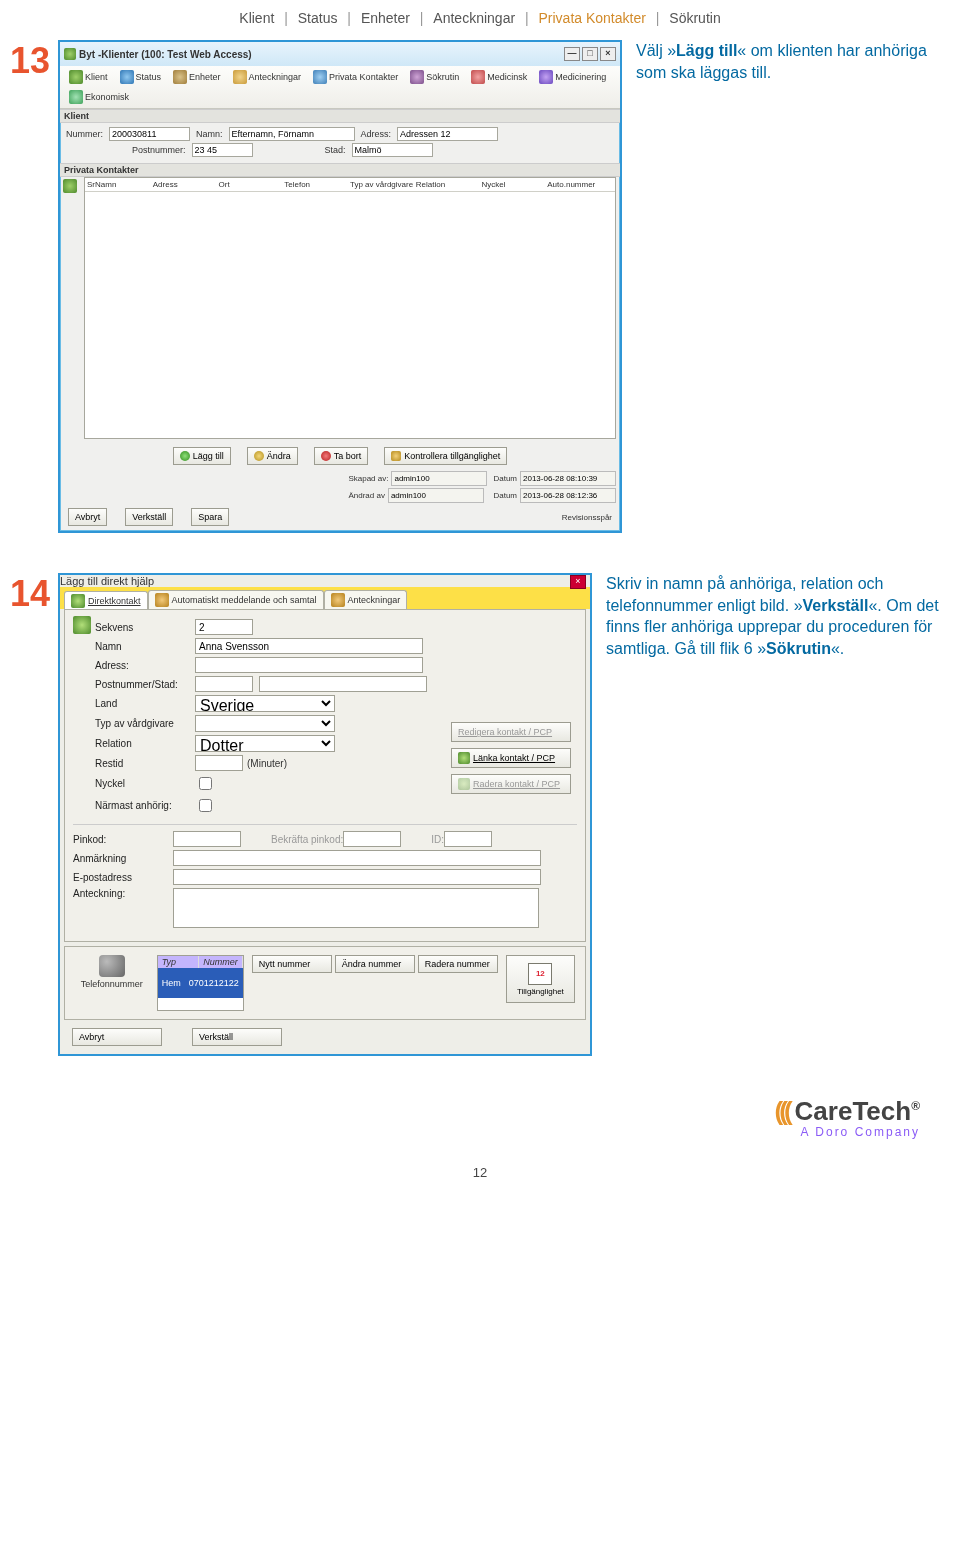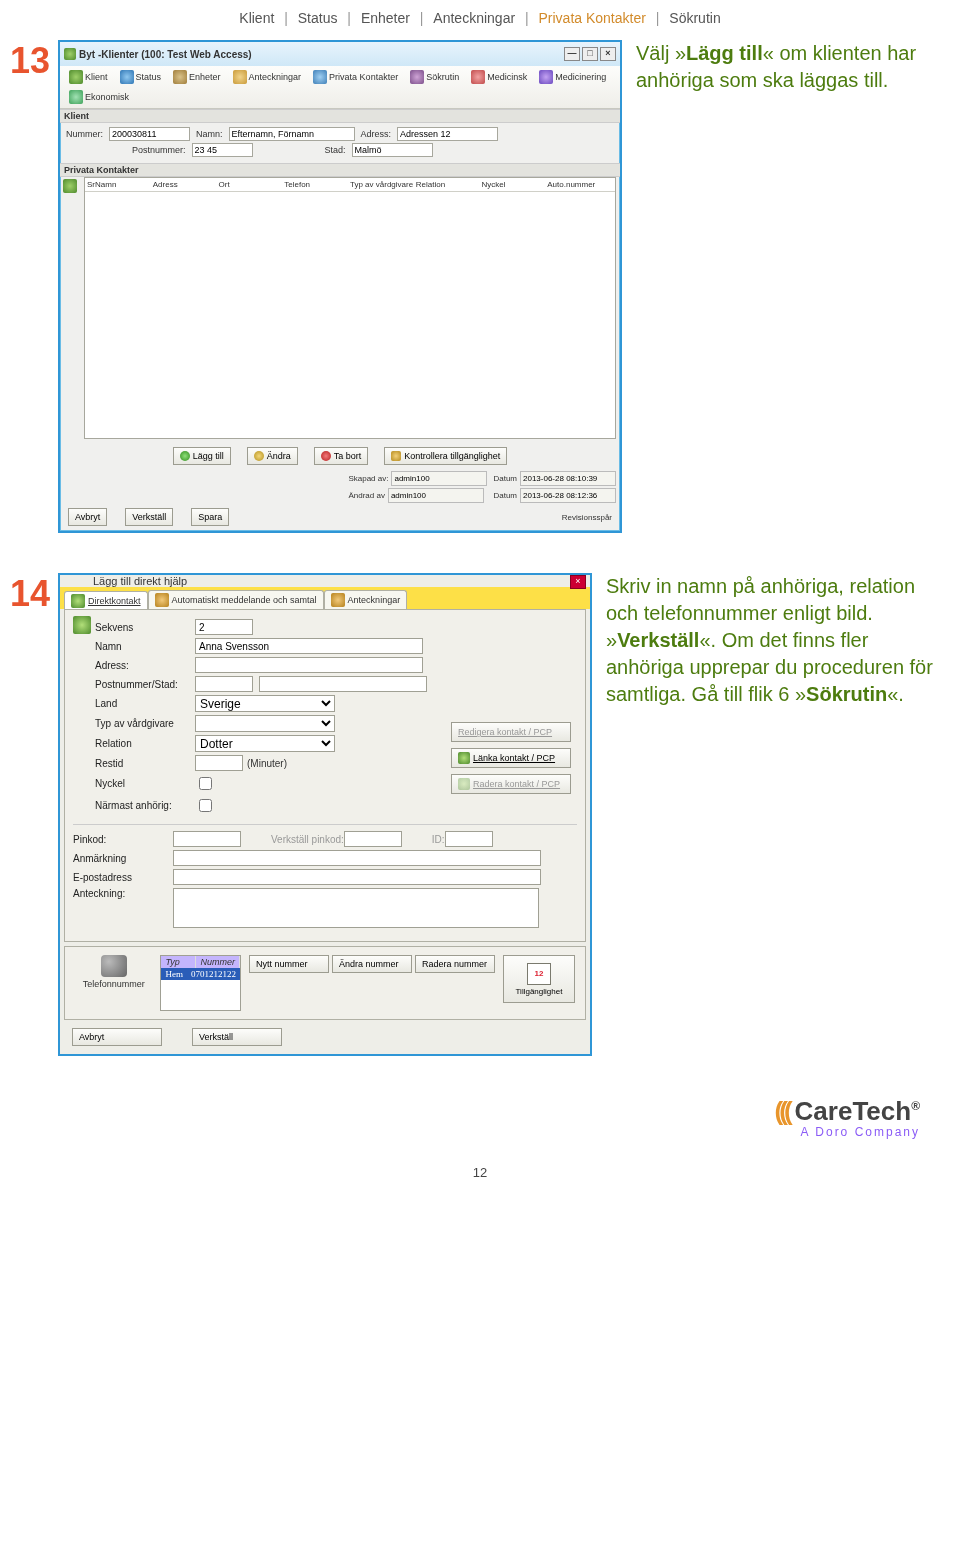--- a/index.html
+++ b/index.html
@@ -33,23 +33,23 @@
   }
   .step-row {
     display: flex;
     align-items: flex-start;
     margin: 10px 10px 40px 10px;
   }
   .step-row .shot-col { flex: 0 0 auto; margin-left: 8px; }
   .step-row .expl {
     flex: 1 1 auto;
     margin-left: 14px;
-    font-size: 20px;
+    font-size: 16px;
     line-height: 1.35;
-    color: #4d7c0f;
+    color: #0369a1;
   }
   .expl b { font-weight: bold; }
 
   
   .win {
     border: 2px solid #2f96d6;
     background: #f0f0ee;
     box-shadow: 0 0 0 1px #6abce6 inset;
   }
   .win .titlebar {
@@ -186,21 +186,21 @@
     margin:0 4px 4px; padding:6px 8px 10px;
     font-size:10px;
   }
   .fld-row { display:flex; align-items:center; margin:3px 0; }
   .fld-row .flbl { width:100px; color:#222; }
   .fld-row input[type=text] {
     height:14px; font-size:10px; border:1px solid #a0a094; background:#fff;
     padding:0 3px;
   }
   .fld-row select {
-    height:17px; font-size:12px; border:1px solid #a0a094; background:#fff;
+    height:17px; font-size:16px; border:1px solid #a0a094; background:#fff;text-decoration:underline;
   }
   .fld-row input[type=checkbox]{ }
 
   .side-btns {
     display:flex; flex-direction:column; gap:6px;
     position:absolute; right:14px;
   }
   .side-btns button { width:120px; height:20px; justify-content:flex-start; }
   .pcp-wrap { position:relative; }
   .grey { color:#999; }
@@ -216,21 +216,21 @@
     border-radius:4px;
   }
   .phone-list {
     flex:1;
     border:1px solid #a0a094; height:54px; background:#fff;
     font-size:9px;
   }
   .phone-list .hdr { display:flex; background:#c4b5fd; font-style:italic; }
   .phone-list .hdr span { flex:1; padding:1px 4px; border-right:1px solid #ddd; }
   .phone-list .row { display:flex; background:#2a5db8; color:#fff; }
-  .phone-list .row span { flex:1; padding:1px 4px;font-family:Liberation Serif, serif; }
+  .phone-list .row span { flex:1; padding:10px 4px; }
   .phone-btns { display:flex; flex-direction:row; gap:3px; }
   .phone-btns button { width:80px; }
 
   .avail-btn {
     width:74px; height:48px;
     border:1px solid #9c9c90;
     background:linear-gradient(#fdfdfb,#e8e8e1);
     font-size:8px;
     display:flex; flex-direction:column; align-items:center; justify-content:center;
     gap:2px;
@@ -419,21 +419,21 @@
   <div class="expl">
     <span>Välj »</span><b>Lägg till</b><span>« om klienten har anhöriga som ska läggas till.</span>
   </div>
 </div>
 
 <div class="step-row">
   <div class="stepnum">14</div>
 
   <div class="shot-col">
     <div class="dlg14">
-      <div class="titlebar" style="justify-content:center;position:relative;padding-left:33px;">
+      <div class="titlebar" style="justify-content:center;position:relative;">
         <span style="position:absolute;left:4px;" class="ico ico-user"></span>
         <span>Lägg till direkt hjälp</span>
         <span class="tbtn" style="position:absolute;right:4px;background:#c03;color:#fff;border-color:#802;">×</span>
       </div>
 
       <div class="tabs">
         <div class="tab active">
           <span class="tabico g"></span>
           <u><span>Direktkontakt</span></u>
         </div>
@@ -510,21 +510,21 @@
               <span class="tabico g" style="width:12px;height:12px;opacity:.4"></span>
               <u><span>Radera kontakt / PCP</span></u>
             </button>
         </div>
 
         <hr class="sep-line">
 
         <div class="fld-row">
           <span class="flbl grey">Pinkod:</span>
           <input type="text" style="width: 60px;" class="grey" disabled="">
-          <span class="grey" style="margin-left:30px">Verkställ pinkod:</span>
+          <span class="grey" style="margin-left:30px">Bekräfta pinkod:</span>
           <input type="text" style="width: 50px;" class="grey" disabled="">
           <span class="grey" style="margin-left:30px">ID:</span>
           <input type="text" style="width: 40px;" class="grey" disabled="">
         </div>
         <div class="fld-row">
             <span class="flbl">Anmärkning</span>
           <input type="text" style="width: 360px;">
           </div>
         <div class="fld-row">
             <span class="flbl">E-postadress</span>

